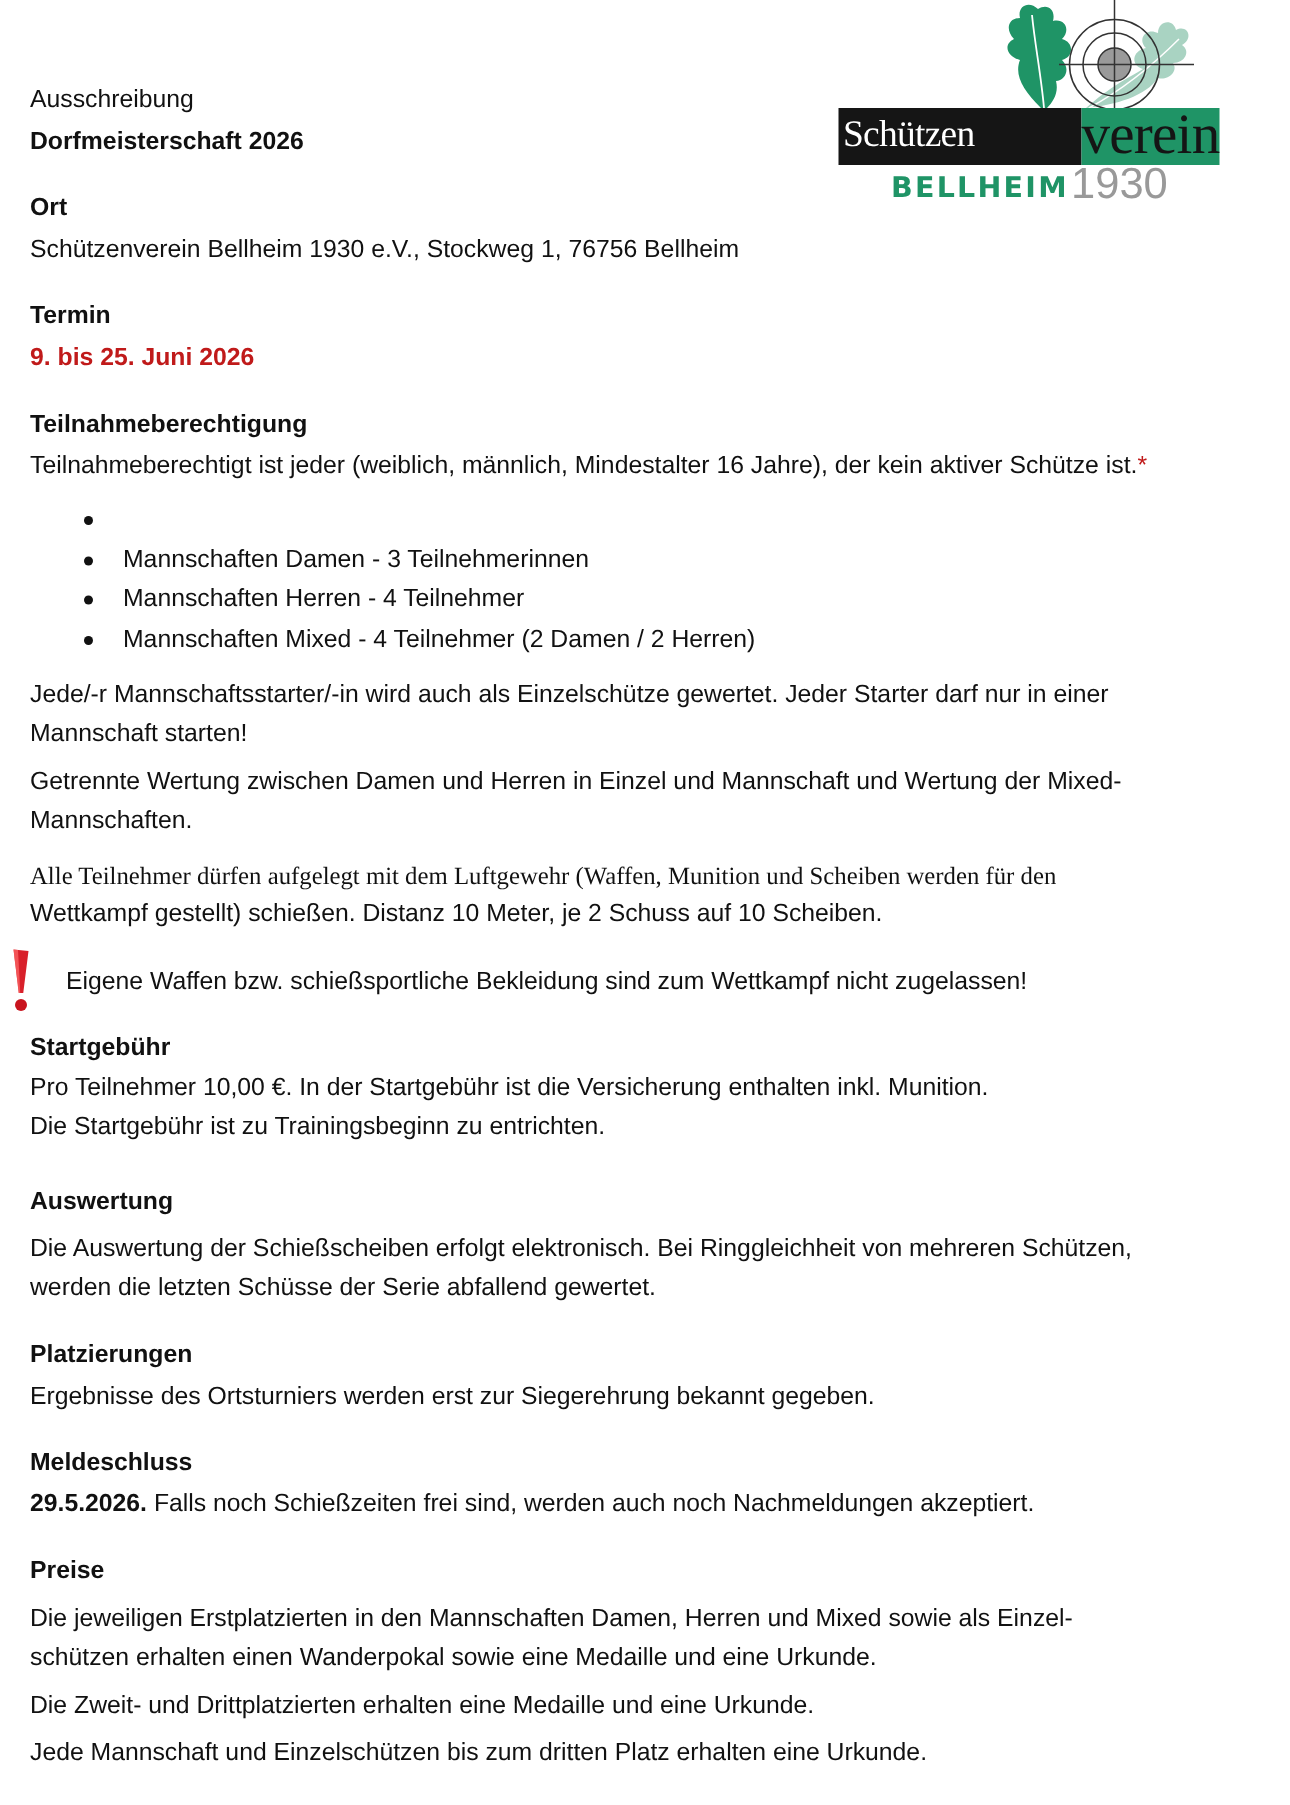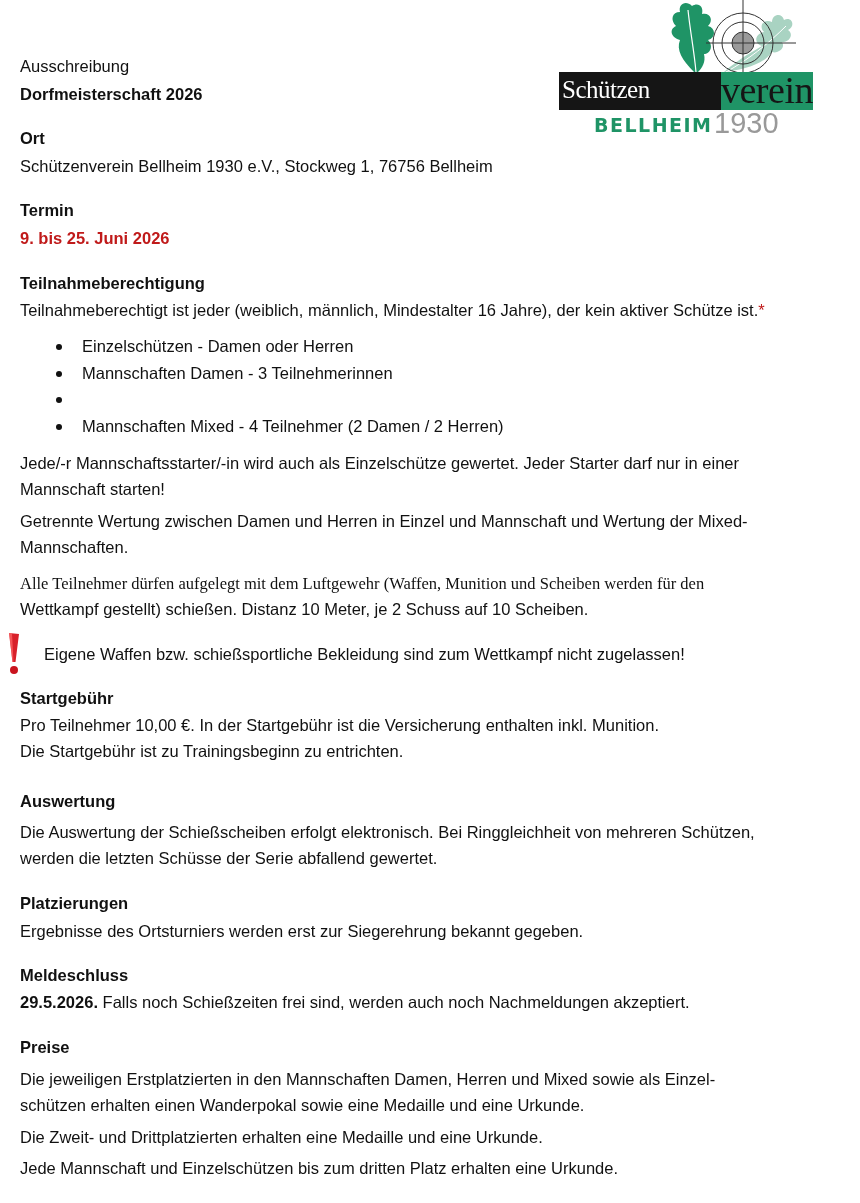--- a/index.html
+++ b/index.html
@@ -60,23 +60,23 @@
   <div class="t b" style="top:128px;">Ort</div>
   <div class="t" style="top:156px;">Schützenverein Bellheim 1930 e.V., Stockweg 1, 76756 Bellheim</div>
 
   <div class="t b" style="top:200px;">Termin</div>
   <div class="t b red" style="top:228px;">9. bis 25. Juni 2026</div>
 
   <div class="t b" style="top:273px;">Teilnahmeberechtigung</div>
   <div class="t" style="top:300px;"><span>Teilnahmeberechtigt ist jeder (weiblich, männlich, Mindestalter 16 Jahre), der kein aktiver Schütze ist.</span><span class="ast">*</span></div>
 
   <ul class="bullets">
-    <li><span class="dot"></span><span>Einzelschützen - Damen oder Herren</span></li>
+    <li><span class="dot"></span></li>
     <li><span class="dot"></span><span>Mannschaften Damen - 3 Teilnehmerinnen</span></li>
-    <li><span class="dot"></span></li>
+    <li><span class="dot"></span><span>Mannschaften Herren - 4 Teilnehmer</span></li>
     <li><span class="dot"></span><span>Mannschaften Mixed - 4 Teilnehmer (2 Damen / 2 Herren)</span></li>
   </ul>
 
   <div class="t" style="top:453px;text-align:center;">Jede/-r Mannschaftsstarter/-in wird auch als Einzelschütze gewertet. Jeder Starter darf nur in einer</div>
   <div class="t" style="top:479px;">Mannschaft starten!</div>
   <div class="t" style="top:511px;">Getrennte Wertung zwischen Damen und Herren in Einzel und Mannschaft und Wertung der Mixed-</div>
   <div class="t" style="top:537px;">Mannschaften.</div>
   <div class="t" style="top:574px;font-family:Liberation Serif, serif;">Alle Teilnehmer dürfen aufgelegt mit dem Luftgewehr (Waffen, Munition und Scheiben werden für den</div>
   <div class="t" style="top:599px;">Wettkampf gestellt) schießen. Distanz 10 Meter, je 2 Schuss auf 10 Scheiben.</div>
 

